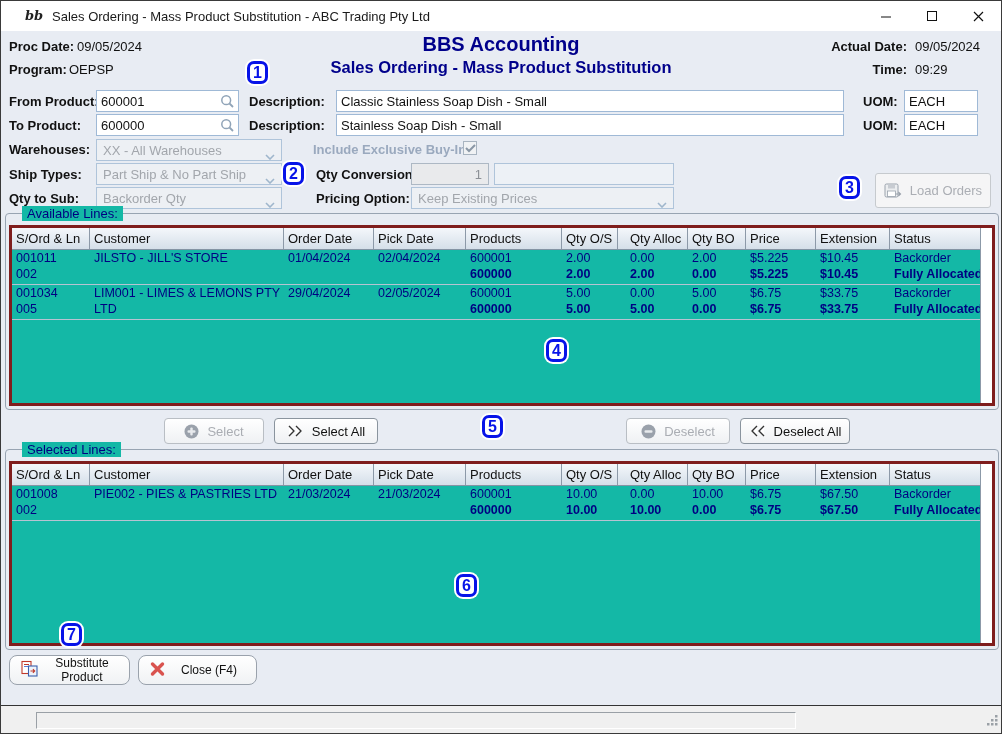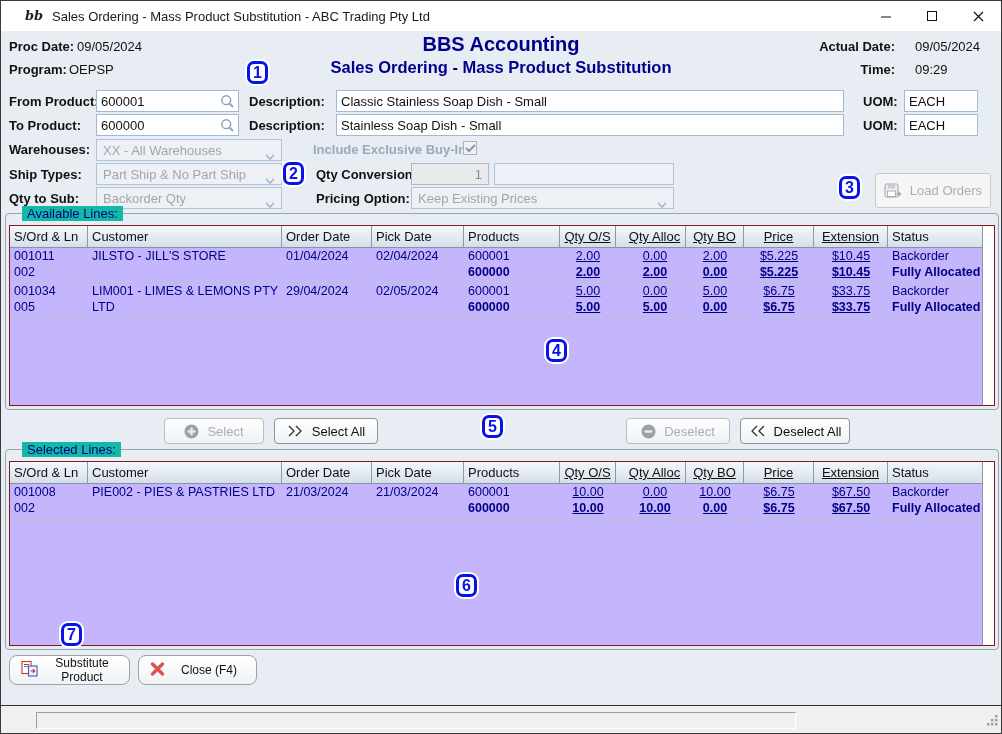--- a/index.html
+++ b/index.html
@@ -26,21 +26,21 @@
 
   .lbl { font-weight:bold; font-size:13px; color:#111; }
   .val { font-size:13px; color:#111; }
   .abs { position:absolute; }
 
   .app-title { position:absolute; left:0; right:0; top:2px; text-align:center;
     font-size:20px; font-weight:bold; color:#00008B; }
   .screen-title { position:absolute; left:0; right:0; top:27px; text-align:center;
     font-size:16.5px; font-weight:bold; color:#00008B; }
 
-  .hdr-right { position:absolute; right:8px; display:flex;gap:12px; }
+  .hdr-right { position:absolute; right:8px; display:flex; }
   .hdr-right .lbl { margin-right:8px; }
   .hdr-right .val { width:78px; }
 
   
   .tbox {
     position:absolute; height:22px; background:#fff; border:1px solid #9FB9D6;
     font-size:13px; color:#111; padding:2px 4px; display:flex; align-items:center;
   }
   .tbox .magwrap { position:absolute; right:3px; top:3px; }
   .combo {
@@ -62,32 +62,32 @@
     display:flex; align-items:center; justify-content:center; gap:8px;
     font-size:13px; color:#ABAEB4;
   }
 
   
   .groupbox { position:absolute; left:4px; width:994px; border:1px solid #98A4B2; border-radius:4px; }
   .group-label { position:absolute; top:-8px; left:16px; background:#14b8a6; padding:0 5px;
     font-size:13px; color:#000080; }
 
   .grid { position:absolute; left:3px; right:3px; top:11px; bottom:3px;
-    background:#c4b5fd; border:1px solid #7f1d1d; overflow:hidden; }
+    background:#14b8a6; border:3px solid #7f1d1d; overflow:hidden; }
   .grid-header { display:flex; height:22px;
     background:linear-gradient(#F4F7FB,#D5DFE9); border-bottom:1px solid #8494A4; }
   .hcell { flex:0 0 auto; border-right:1px solid #8C99A8; font-size:13px; color:#111;
     padding:3px 4px 0 4px; overflow:hidden; white-space:nowrap; }
   .grid-body { position:absolute; top:22px; left:0; right:12px; bottom:0; }
   .rowgroup { border-bottom:1px solid #B6C3D2; padding:1px 0 2px 0; }
   .line { display:flex; height:15.5px; line-height:15.5px; }
   .cell { flex:0 0 auto; font-size:12.5px; color:#000082; padding:0 4px;
     overflow:hidden; white-space:nowrap; }
   .cell.bold { font-weight:bold; }
-  .num { text-align:center;text-decoration:underline; }
+  .num { text-align:left; }
   .c0{width:78px;} .c1{width:194px;} .c2{width:90px;} .c3{width:92px;} .c4{width:96px;}
   .c5{width:56px;} .c6{width:62px;margin-left:8px;} .c7{width:58px;} .c8{width:70px;} .c9{width:74px;}
   .c10{flex:1 1 auto; border-right:none;}
   .grid-scroll { position:absolute; top:0; bottom:0; right:0; width:12px;
     background:#fff; border-left:1px solid #8C99A8; }
 
   
   .btn {
     position:absolute; height:26px; border:1px solid #8A949E; border-radius:4px;
     background:linear-gradient(#FFFFFF,#EFF1F3);

